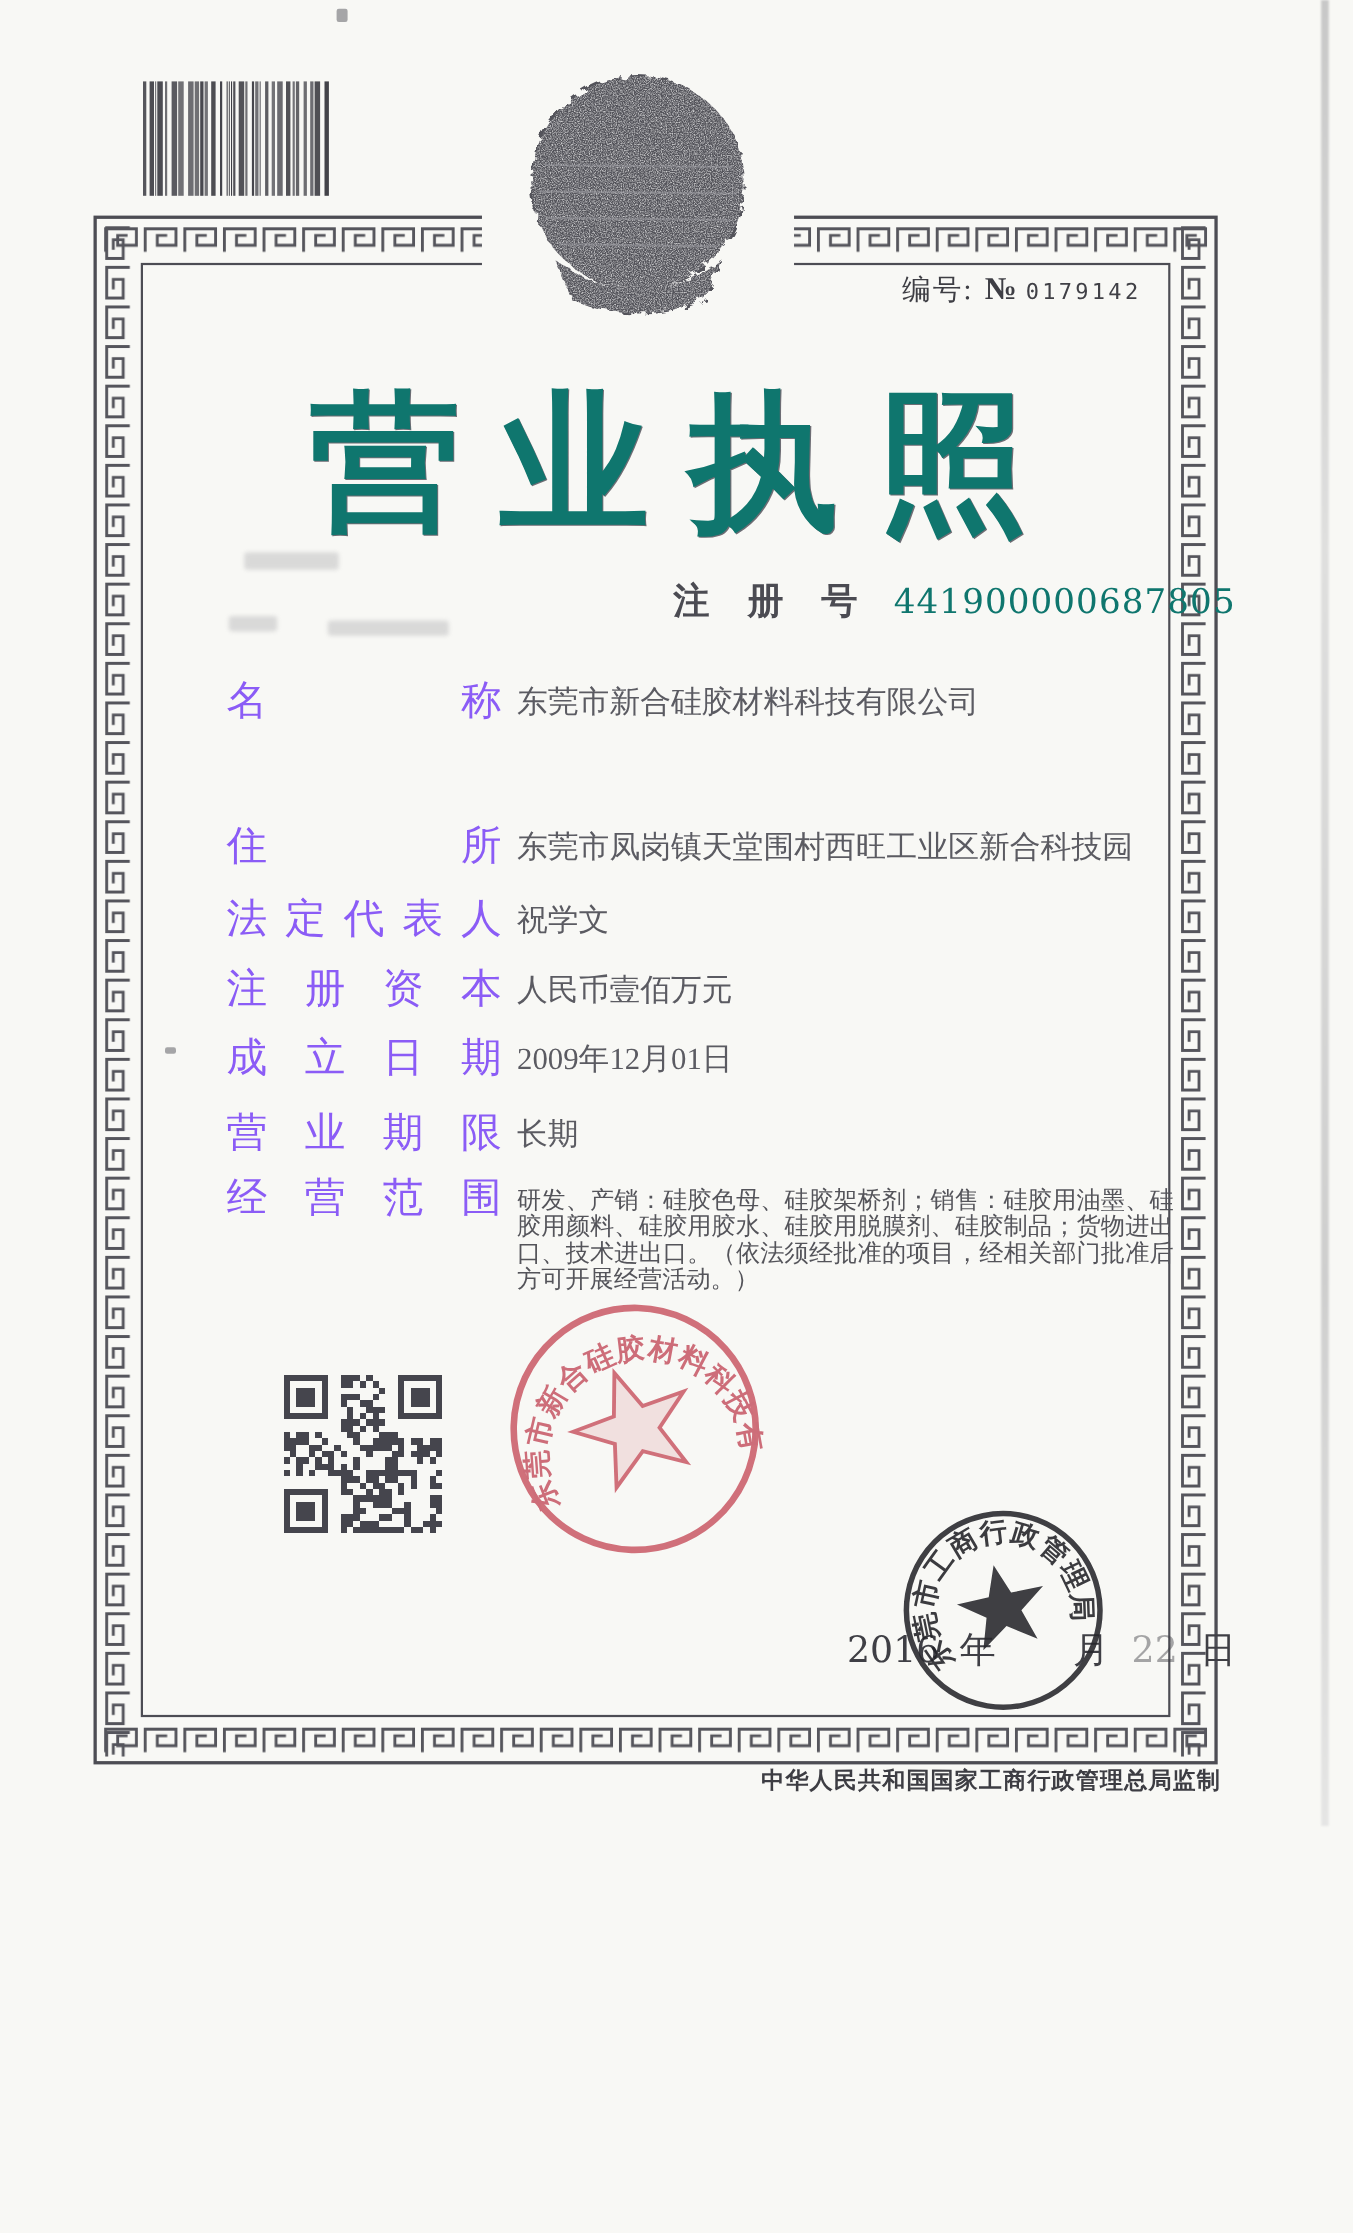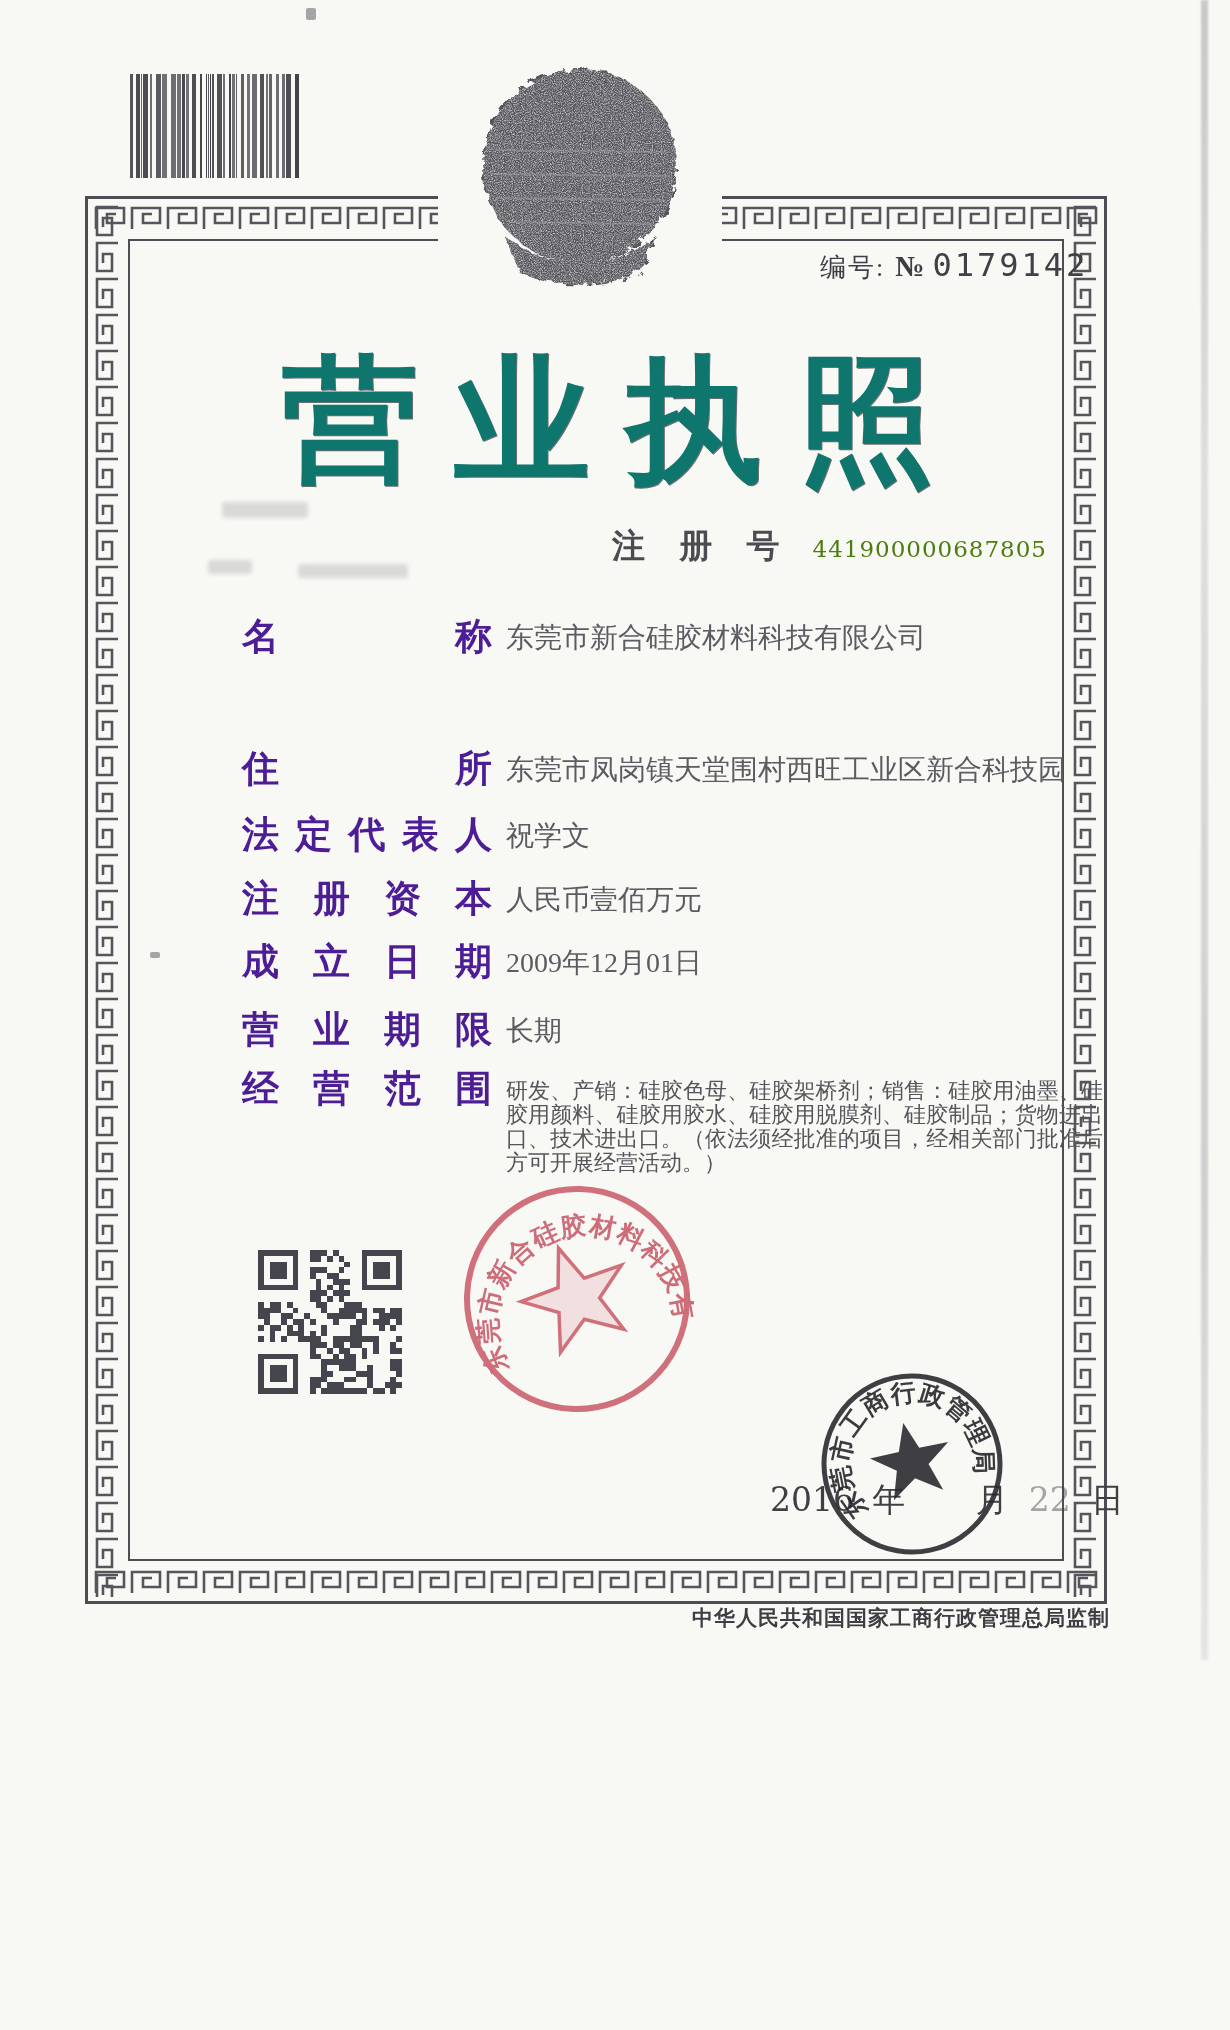--- a/index.html
+++ b/index.html
@@ -13,46 +13,46 @@
 
   
   .barcode{left:130px;top:72px;width:170px;height:110px;z-index:3;}
 
   
   .emblem{left:438px;top:58px;width:284px;height:248px;z-index:3;}
 
   
   .serial{left:820px;top:246px;z-index:3;font-size:26px;color:#3e3e44;letter-spacing:2px;white-space:nowrap;}
   .serial .sym{font-weight:bold;font-size:29px;padding:0 6px 0 10px;}
-  .serial .digits{font-family:"DejaVu Sans Mono", monospace;font-size:32px;letter-spacing:3px;color:#404046;}
+  .serial .digits{font-family:"DejaVu Sans Mono", monospace;font-size:20px;letter-spacing:3px;color:#404046;}
 
   
   .frame{left:85px;top:196px;width:1016px;height:1402px;border:3px solid #4d4d54;z-index:1;}
   .frame-inner{position:absolute;left:40px;top:40px;right:40px;bottom:40px;border:2px solid #4d4d54;}
   .strip{position:absolute;}
   .strip.top{left:4px;right:4px;top:4px;height:30px;}
   .strip.bottom{left:4px;right:4px;bottom:4px;height:30px;}
   .strip.left{top:4px;bottom:4px;left:4px;width:30px;}
   .strip.right{top:4px;bottom:4px;right:4px;width:30px;}
   .strip svg{display:block;width:100%;height:100%;}
 
   
   .title{left:282px;top:330px;z-index:2;margin:0;
     font-size:136px;font-weight:700;letter-spacing:36px;color:#0f766e;
     text-shadow:1px 1px 0 #6d6d74;white-space:nowrap;}
 
   
   .regline{left:612px;top:524px;z-index:2;white-space:nowrap;}
   .regline .reg-label{font-size:33px;font-weight:600;letter-spacing:13px;color:#4b4b52;}
-  .regline .reg-value{font-size:23px;font-family:"DejaVu Serif", serif;letter-spacing:1px;color:#4d7c0f;margin-left:16px;}
+  .regline .reg-value{font-size:31px;font-family:"DejaVu Serif", serif;letter-spacing:1px;color:#0f766e;margin-left:16px;}
 
   
   .field-row{position:absolute;left:206px;z-index:2;white-space:nowrap;}
-  .f-label{display:inline-block;width:250px;font-size:37px;font-weight:700;color:#4c1d95;
-    text-align:justify;text-align-last:justify;vertical-align:top;margin-left:36px;}
+  .f-label{display:inline-block;width:250px;font-size:37px;font-weight:400;color:#8b5cf6;
+    text-align:justify;text-align-last:justify;vertical-align:top;}
   .f-value{display:inline-block;margin-left:14px;padding-top:7px;font-size:28px;color:#5b5b62;vertical-align:top;}
   .field-row.scope .f-value{width:597px;font-size:22px;line-height:24px;white-space:normal;
     text-align:justify;padding-top:15px;color:#54545a;font-weight:500;}
 
   
   .qr{left:258px;top:1250px;width:144px;height:144px;z-index:2;}
 
   
   .red-seal{left:450px;top:1172px;width:254px;height:254px;z-index:4;opacity:.82;}
   .black-seal{left:806px;top:1358px;width:212px;height:212px;z-index:4;opacity:.88;}

